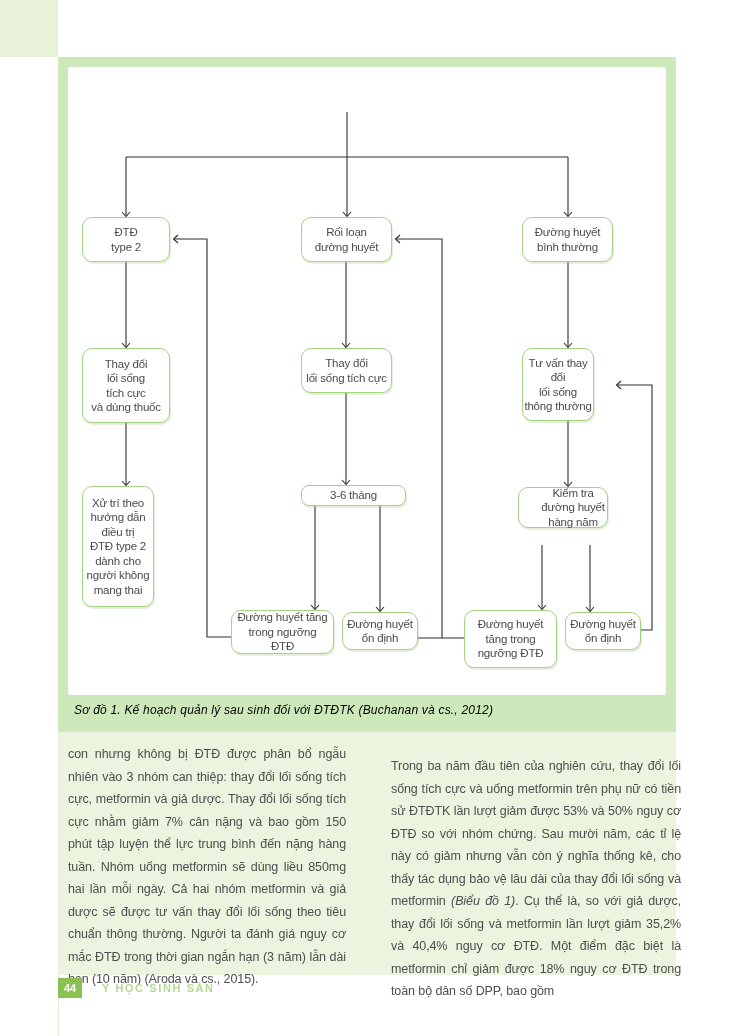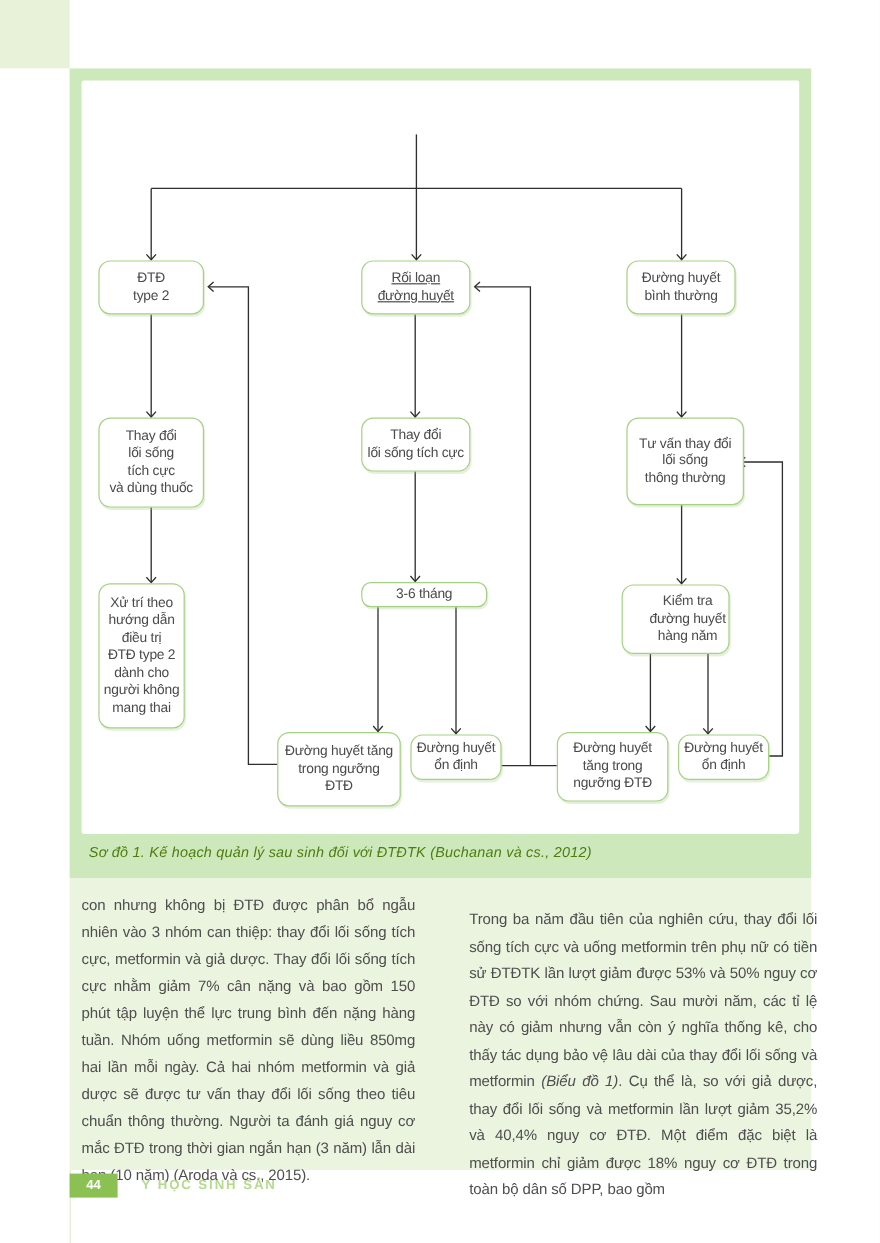--- a/index.html
+++ b/index.html
@@ -8,40 +8,40 @@
 
   
   .corner-square{position:absolute;left:0;top:0;width:58px;height:57px;background:#e8f2d8;}
   .chart-frame{position:absolute;left:58px;top:57px;width:618px;height:675px;background:#cde9bb;}
   .chart-panel{position:absolute;left:68px;top:67px;width:598px;height:628px;background:#ffffff;border-radius:2px;}
   .body-panel{position:absolute;left:58px;top:732px;width:618px;height:243px;background:#eaf4df;}
   .edge-line{position:absolute;left:58px;top:975px;width:1px;height:61px;background:#dfeccf;}
 
   
   .figure-caption{position:absolute;left:74px;top:703px;width:594px;
-    font-size:12px;font-style:italic;color:#4d7c0f;letter-spacing:.2px;}
+    font-size:12px;font-style:italic;color:#000000;letter-spacing:.2px;}
 
   
   svg.connectors{position:absolute;left:0;top:0;pointer-events:none;}
   .fc-node{position:absolute;background:#ffffff;border:1.4px solid #a5d182;border-radius:10px;
     display:flex;align-items:center;justify-content:center;text-align:center;
     font-size:11.5px;line-height:14.5px;letter-spacing:-0.2px;color:#4b4b4b;
     white-space:pre-line;box-shadow:1px 2px 0 rgba(160,200,130,0.28);box-sizing:border-box;}
   .fc-node.small{border-radius:8px;}
 
   
   .col{position:absolute;top:743px;font-size:12.5px;line-height:22.5px;letter-spacing:-0.1px;
     color:#4e4e4e;text-align:justify;}
   .col-left{left:68px;width:278px;}
   .col-right{left:391px;width:290px;margin-top:12px;}
   .italic{font-style:italic;}
 
   
   .footer{position:absolute;left:58px;top:978px;display:flex;align-items:flex-start;}
-  .page-number{width:40px;height:20px;background:#8bc153;color:#ffffff;font-size:11px;font-weight:bold;
+  .page-number{width:24px;height:20px;background:#8bc153;color:#ffffff;font-size:11px;font-weight:bold;
     display:flex;align-items:center;justify-content:center;}
   .journal-name{margin-left:20px;margin-top:4px;color:#b4da8e;font-size:11px;font-weight:bold;letter-spacing:1.6px;}
 </style>
 </head>
 <body>
 
 <div class="page">
 
   <div class="corner-square"></div>
   <div class="chart-frame"></div>
@@ -72,45 +72,45 @@
       <path d="M590,545 V611" marker-end="url(#arr)"></path>
       <path d="M231,637 H207 V239 H174" marker-end="url(#arr)"></path>
       <path d="M418,638 H464"></path>
       <path d="M442,638 V239 H396" marker-end="url(#arr)"></path>
       <path d="M641,630 H652 V385 H617" marker-end="url(#arr)"></path>
     </g>
   </svg>
 
   <div class="fc-node" style="left:82px;top:217px;width:88px;height:45px;">ĐTĐ
 type 2</div>
-  <div class="fc-node" style="left:301px;top:217px;width:91px;height:45px;text-decoration:underline;">Rối loạn
+  <div class="fc-node" style="left:301px;top:217px;width:91px;height:45px;">Rối loạn
 đường huyết</div>
   <div class="fc-node" style="left:522px;top:217px;width:91px;height:45px;">Đường huyết
 bình thường</div>
   <div class="fc-node" style="left:82px;top:348px;width:88px;height:75px;">Thay đổi
 lối sống
 tích cực
 và dùng thuốc</div>
   <div class="fc-node" style="left:301px;top:348px;width:91px;height:45px;">Thay đổi
 lối sống tích cực</div>
-  <div class="fc-node" style="left:522px;top:348px;width:98px;height:73px;">Tư vấn thay đổi
+  <div class="fc-node" style="left:522px;top:348px;width:72px;height:73px;">Tư vấn thay đổi
 lối sống
 thông thường</div>
   <div class="fc-node" style="left:82px;top:486px;width:72px;height:121px;">Xử trí theo
 hướng dẫn
 điều trị
 ĐTĐ type 2
 dành cho
 người không
 mang thai</div>
   <div class="fc-node small" style="left:301px;top:485px;width:105px;height:21px;text-align:right;">3-6 tháng</div>
-  <div class="fc-node" style="left:518px;top:487px;width:90px;height:58px;padding-left:20px;">Kiểm tra
+  <div class="fc-node" style="left:518px;top:487px;width:90px;height:41px;padding-left:20px;">Kiểm tra
 đường huyết
 hàng năm</div>
-  <div class="fc-node" style="left:231px;top:610px;width:103px;height:62px;">Đường huyết tăng
+  <div class="fc-node" style="left:231px;top:610px;width:103px;height:44px;">Đường huyết tăng
 trong ngưỡng
 ĐTĐ</div>
   <div class="fc-node" style="left:342px;top:612px;width:76px;height:38px;">Đường huyết
 ổn định</div>
   <div class="fc-node" style="left:464px;top:610px;width:93px;height:58px;">Đường huyết
 tăng trong
 ngưỡng ĐTĐ</div>
   <div class="fc-node" style="left:565px;top:612px;width:76px;height:38px;">Đường huyết
 ổn định</div>
 

